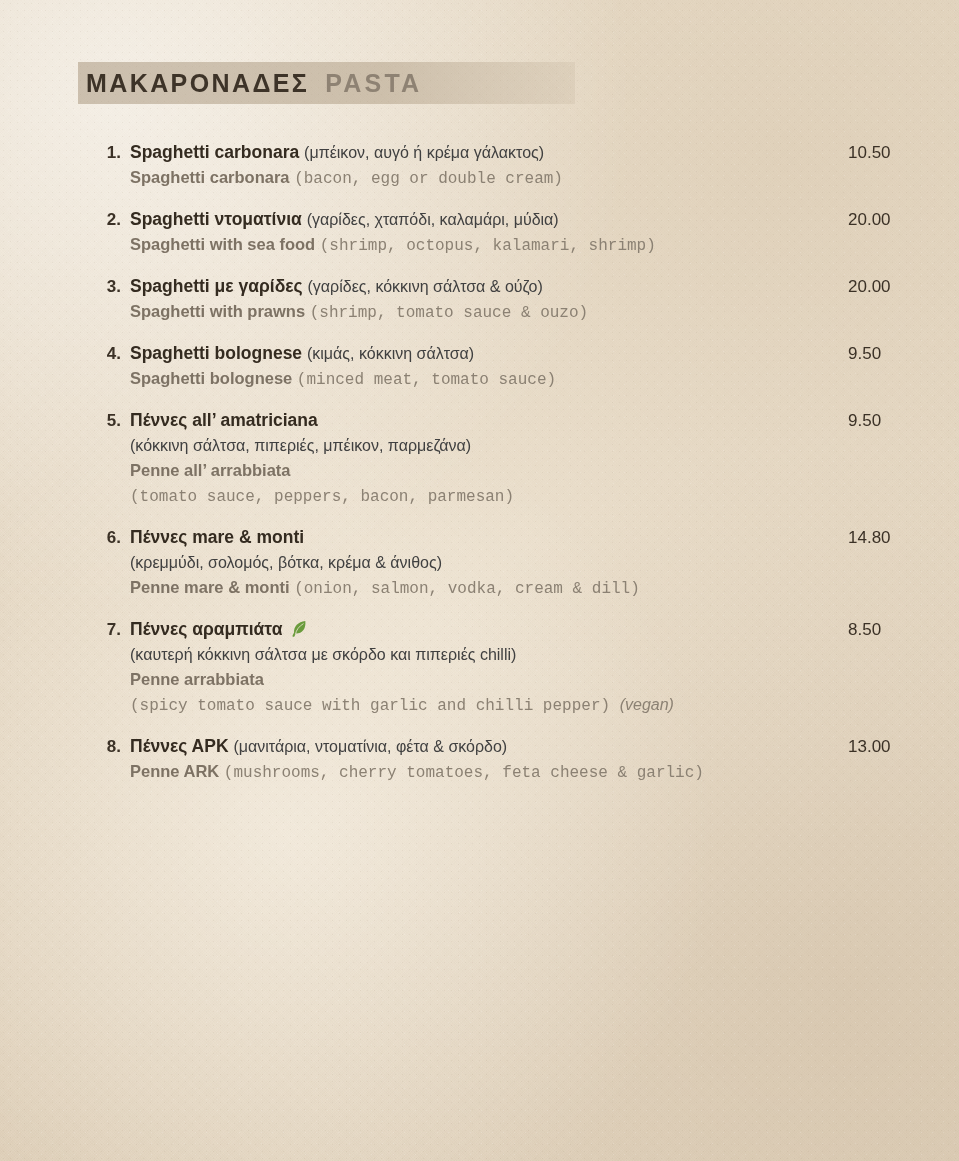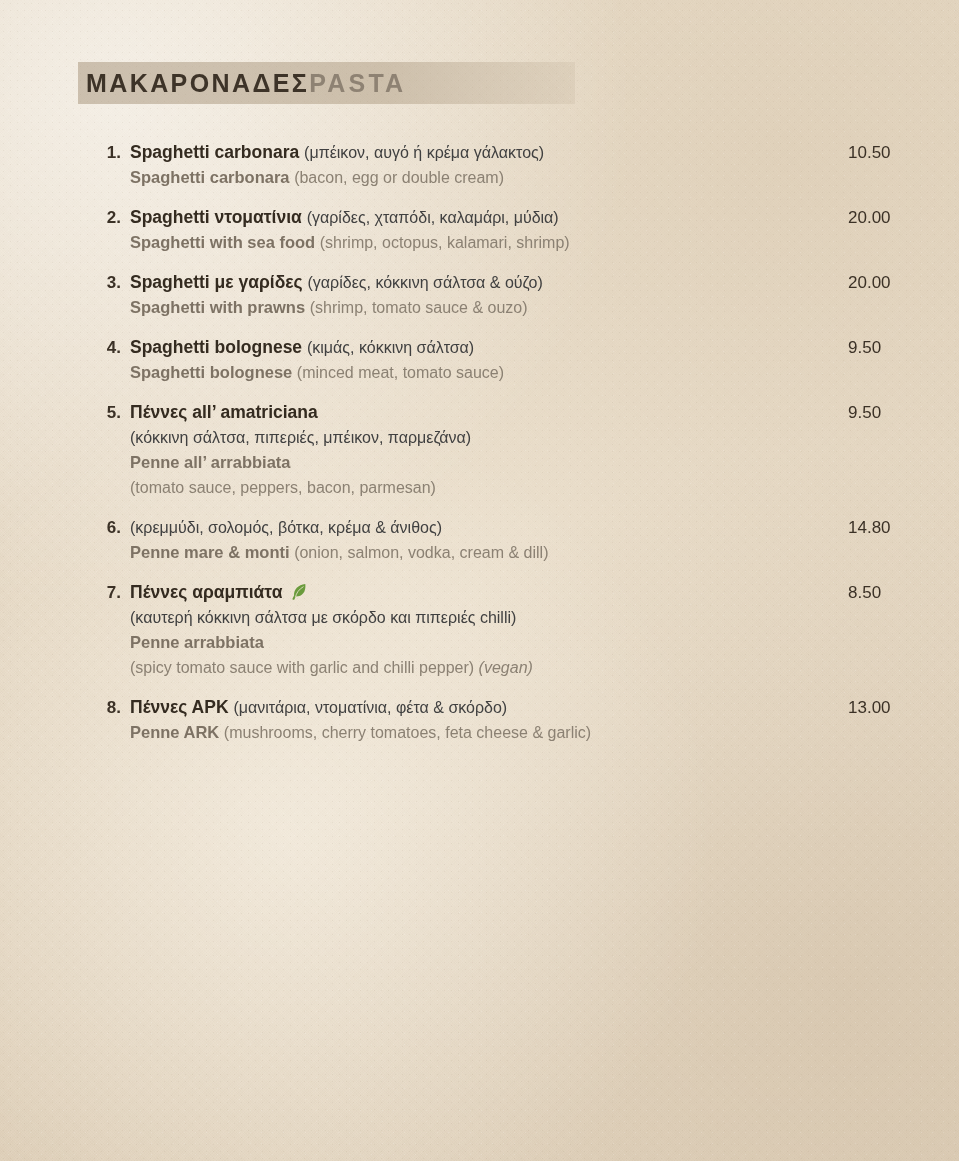--- a/index.html
+++ b/index.html
@@ -64,20 +64,21 @@
     font-weight: bold;
     letter-spacing: 2.4px;
     color: #3d3328;
     white-space: nowrap;
   }
   .header-en {
     font-size: 25px;
     font-weight: bold;
     letter-spacing: 3.2px;
     color: #8e8273;
+    margin-left: 16px;
     white-space: nowrap;
   }
 
   
   .list {
     position: absolute;
     left: 100px;
     top: 140px;
     width: 818px;
   }
@@ -125,20 +126,21 @@
     color: #404040;
   }
   .en-name {
     font-size: 16.5px;
     font-weight: bold;
     color: #7d7264;
   }
   .en-desc {
     font-size: 16px;
     color: #8b8173;
+    font-family: Liberation Mono, monospace;
   }
   .en-vegan {
     font-size: 16px;
     font-style: italic;
     color: #8b8173;
   }
   .veg-icon {
     display: inline-block;
     width: 18px;
     height: 20px;
@@ -208,20 +210,21 @@
             <div class="line"><span class="en-name">Penne all’ arrabbiata</span></div>
             <div class="line"><span class="en-desc">(tomato sauce, peppers, bacon, parmesan)</span></div>
           </div>
           <div class="price">9.50</div>
         </div>
       </div>
       <div class="item">
         <div class="row">
           <div class="num">6.</div>
           <div class="body">
+            <div class="line"><span class="gr-name">Πέννες mare &amp; monti</span></div>
             <div class="line"><span class="gr-desc">(κρεμμύδι, σολομός, βότκα, κρέμα &amp; άνιθος)</span></div>
             <div class="line"><span class="en-name">Penne mare &amp; monti </span><span class="en-desc">(onion, salmon, vodka, cream &amp; dill)</span></div>
           </div>
           <div class="price">14.80</div>
         </div>
       </div>
       <div class="item">
         <div class="row">
           <div class="num">7.</div>
           <div class="body">

